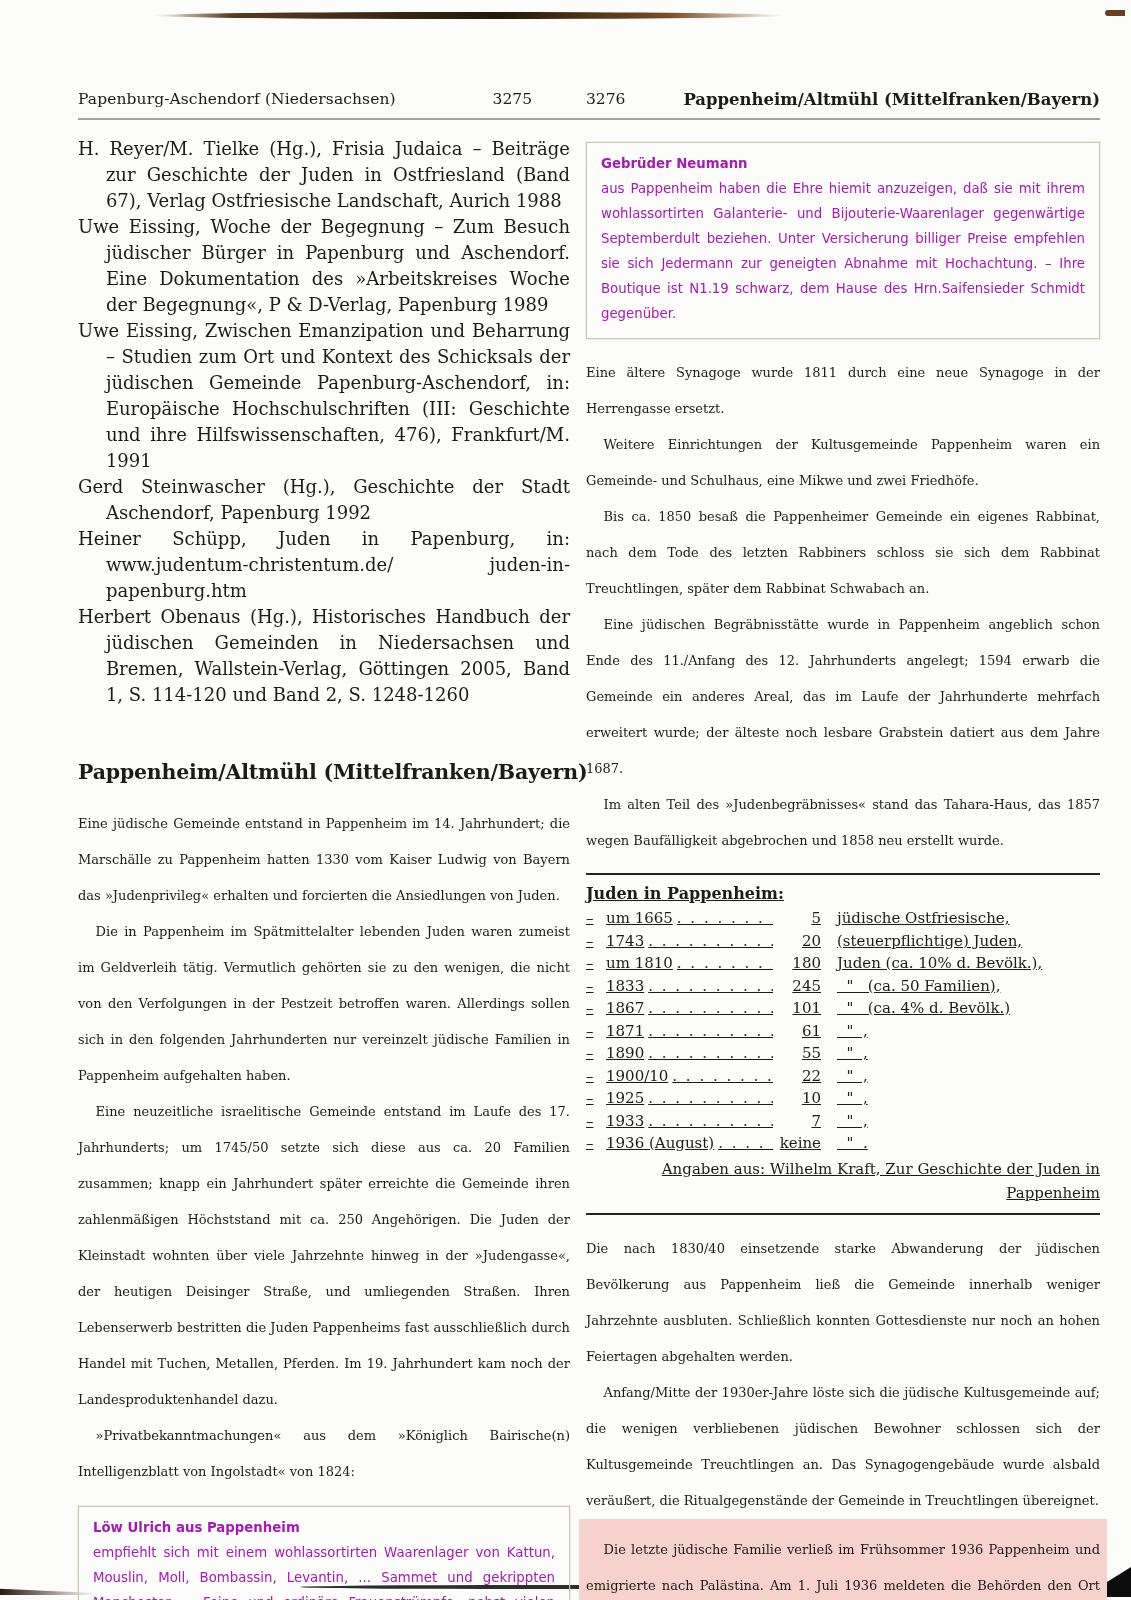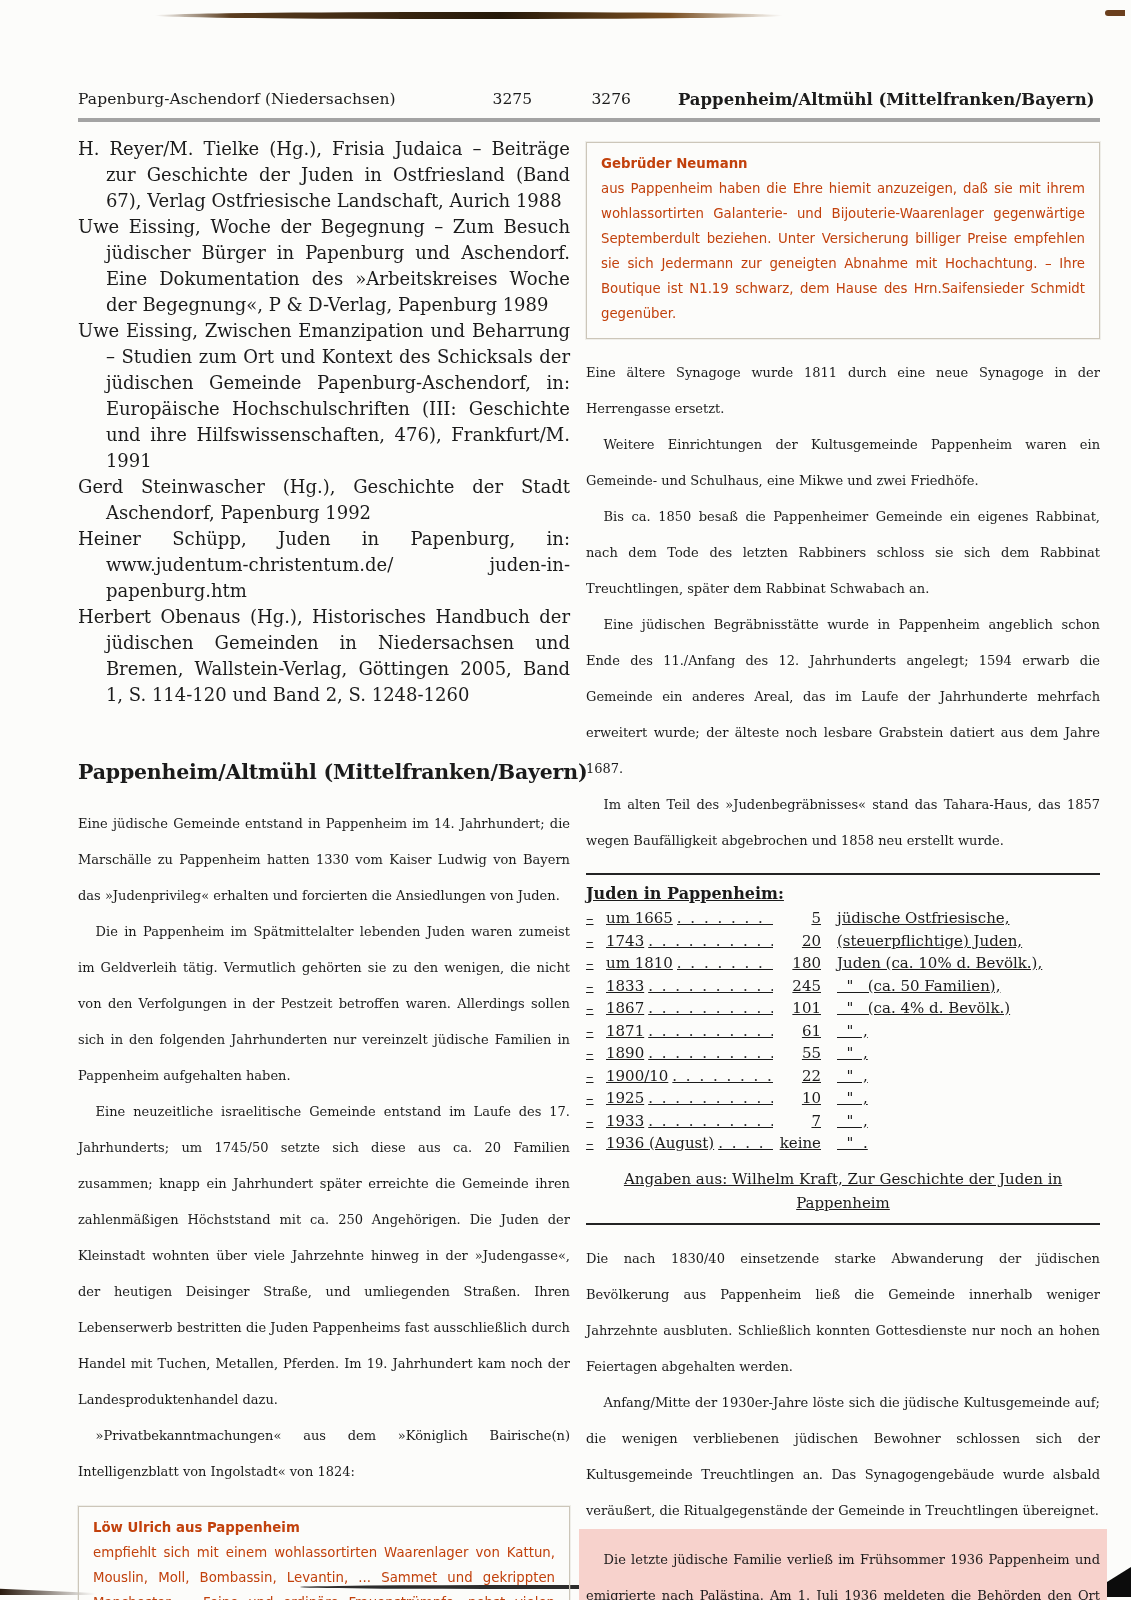--- a/index.html
+++ b/index.html
@@ -12,61 +12,61 @@
     background:linear-gradient(to right,rgba(90,60,30,0),#5a3c1e 12%,#241808 55%,#7a4f22 82%,rgba(122,79,34,0));}
   .artifact-top-right{position:absolute;top:10px;right:6px;width:20px;height:6px;background:#6b3f1d;border-radius:3px 0 0 3px;}
   .artifact-bottom-left{position:absolute;bottom:5px;left:0;width:95px;height:9px;
     background:linear-gradient(to right,#2a1a0e,rgba(42,26,14,0));clip-path:polygon(0 100%,0 30%,100% 78%,100% 100%);}
   .artifact-bottom-center{position:absolute;bottom:11px;left:300px;width:460px;height:4px;background:#2d2d2d;border-radius:50%;}
   .artifact-bottom-right{position:absolute;bottom:3px;right:0;width:48px;height:30px;background:#0c0c0c;
     clip-path:polygon(100% 0,100% 100%,0 100%);}
 
   
   .header{position:absolute;top:90px;left:78px;width:1022px;display:flex;
-          border-bottom:4px solid #a3a3a3;padding-bottom:9px;font-size:15.5px;}
+          border-bottom:2px solid #a3a3a3;padding-bottom:9px;font-size:15.5px;}
   .hdr-half-left{width:492px;display:flex;justify-content:space-between;padding-right:38px;box-sizing:border-box;}
-  .hdr-half-right{flex:1;display:flex;justify-content:center;padding-left:16px;gap:47px;}
+  .hdr-half-right{flex:1;display:flex;justify-content:space-between;padding-left:16px;gap:47px;}
   .hdr-title-left{letter-spacing:.1px;}
   .hdr-title-right{font-weight:bold;font-size:16.5px;}
 
   
   .col-left{position:absolute;left:78px;top:136px;width:492px;}
   .col-right{position:absolute;left:586px;top:142px;width:514px;}
 
   p{margin:0;text-align:justify;font-size:13px;line-height:36px;}
   .ind{text-indent:1.35em;}
 
   
   .biblio{font-size:18px;line-height:26px;}
   .biblio-entry{padding-left:1.55em;text-indent:-1.55em;text-align:justify;}
 
   .section-heading{font-weight:bold;font-size:20.5px;margin:52px 0 22px 0;white-space:nowrap;letter-spacing:-.2px;}
 
   
   .ad-box{border:1px solid #ccc6b9;box-shadow:0 0 0 1px rgba(200,195,185,.25);
-          font-family:"DejaVu Sans","Liberation Sans",sans-serif;color:#c2410c;
+          font-family:"DejaVu Sans","Liberation Sans",sans-serif;color:#a21caf;
           padding:8px 14px 12px 14px;box-sizing:border-box;}
   .ad-box p{font-family:"DejaVu Sans","Liberation Sans",sans-serif;font-size:13.3px;line-height:25px;text-align:justify;}
   .ad-title{font-weight:bold;font-size:14.2px;line-height:26px;text-align:left !important;}
   .ad-left{margin-top:16px;width:492px;}
   .ad-right{margin-bottom:16px;width:514px;}
 
   
   .stats{border-top:2px solid #232323;border-bottom:2px solid #232323;
          margin:14px 0 16px 0;padding:6px 0 8px 0;font-size:15px;line-height:22.5px;text-decoration:underline;}
   .stats-title{font-weight:bold;font-size:16px;line-height:26px;}
   .trow{display:flex;}
   .t-left{display:flex;width:235px;}
   .t-dash{width:20px;flex:none;}
   .t-year{flex:none;white-space:nowrap;}
   .t-leader{flex:1;overflow:hidden;white-space:nowrap;color:#2a2a2a;margin:0 4px;}
   .t-leader::after{content:" . . . . . . . . . . . . . . . . . . .";letter-spacing:2px;}
   .t-value{flex:none;min-width:44px;text-align:right;}
   .t-note{padding-left:16px;white-space:pre;}
-  .stats-source{margin-top:12px;font-size:15px;line-height:24px;text-align:center;}
+  .stats-source{margin-top:2px;font-size:15px;line-height:24px;text-align:right;}
 
   
   .highlight{margin:0 -7px;padding:13px 7px;}
   .hl-italic{font-style:italic;}
 </style>
 </head>
 <body>
 
 <div class="page">
 

